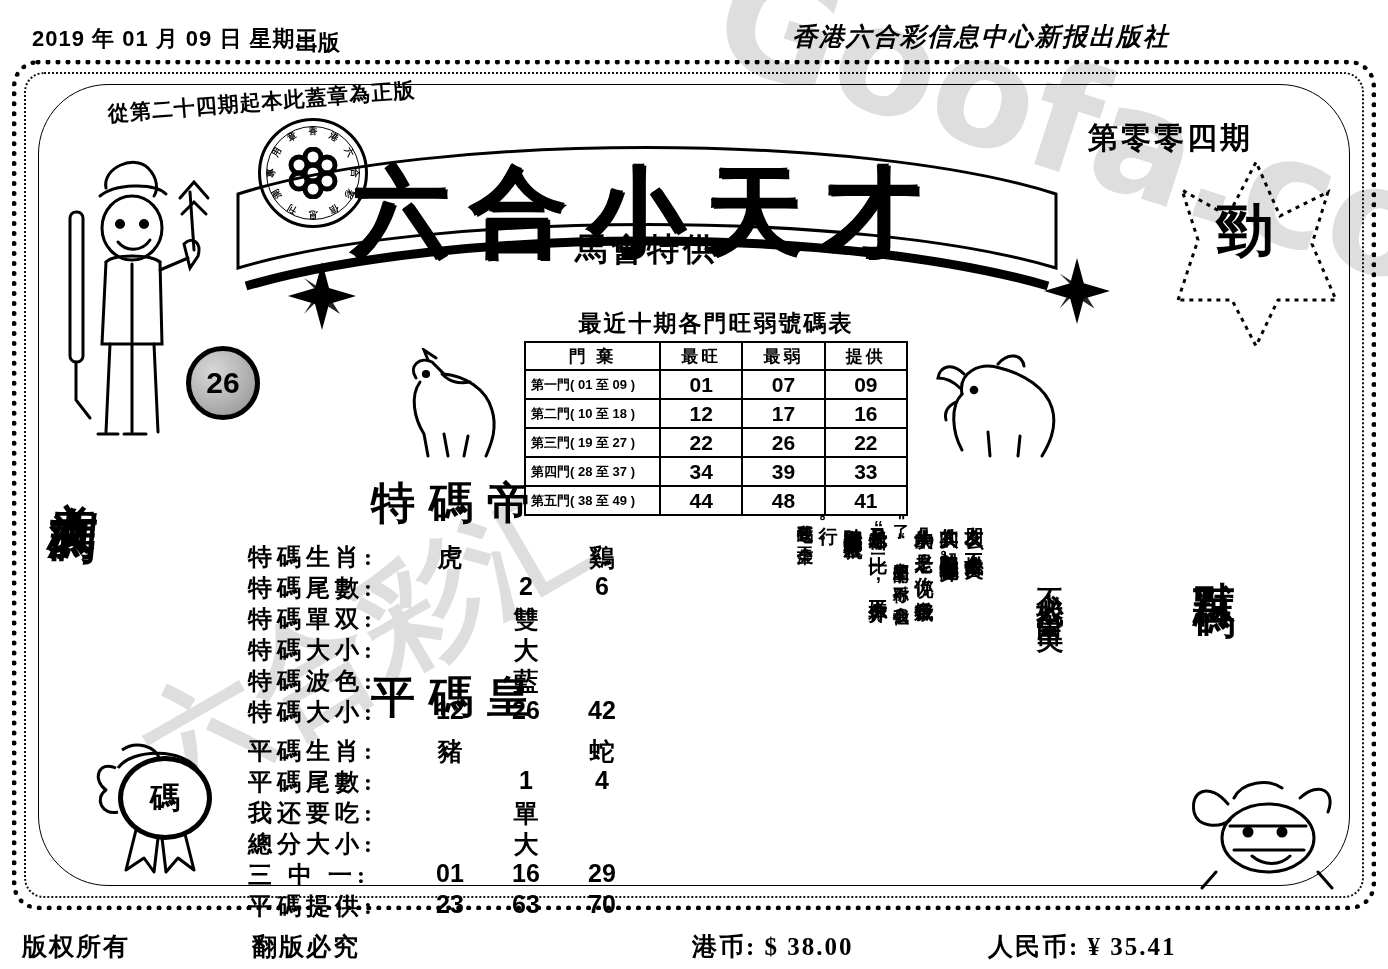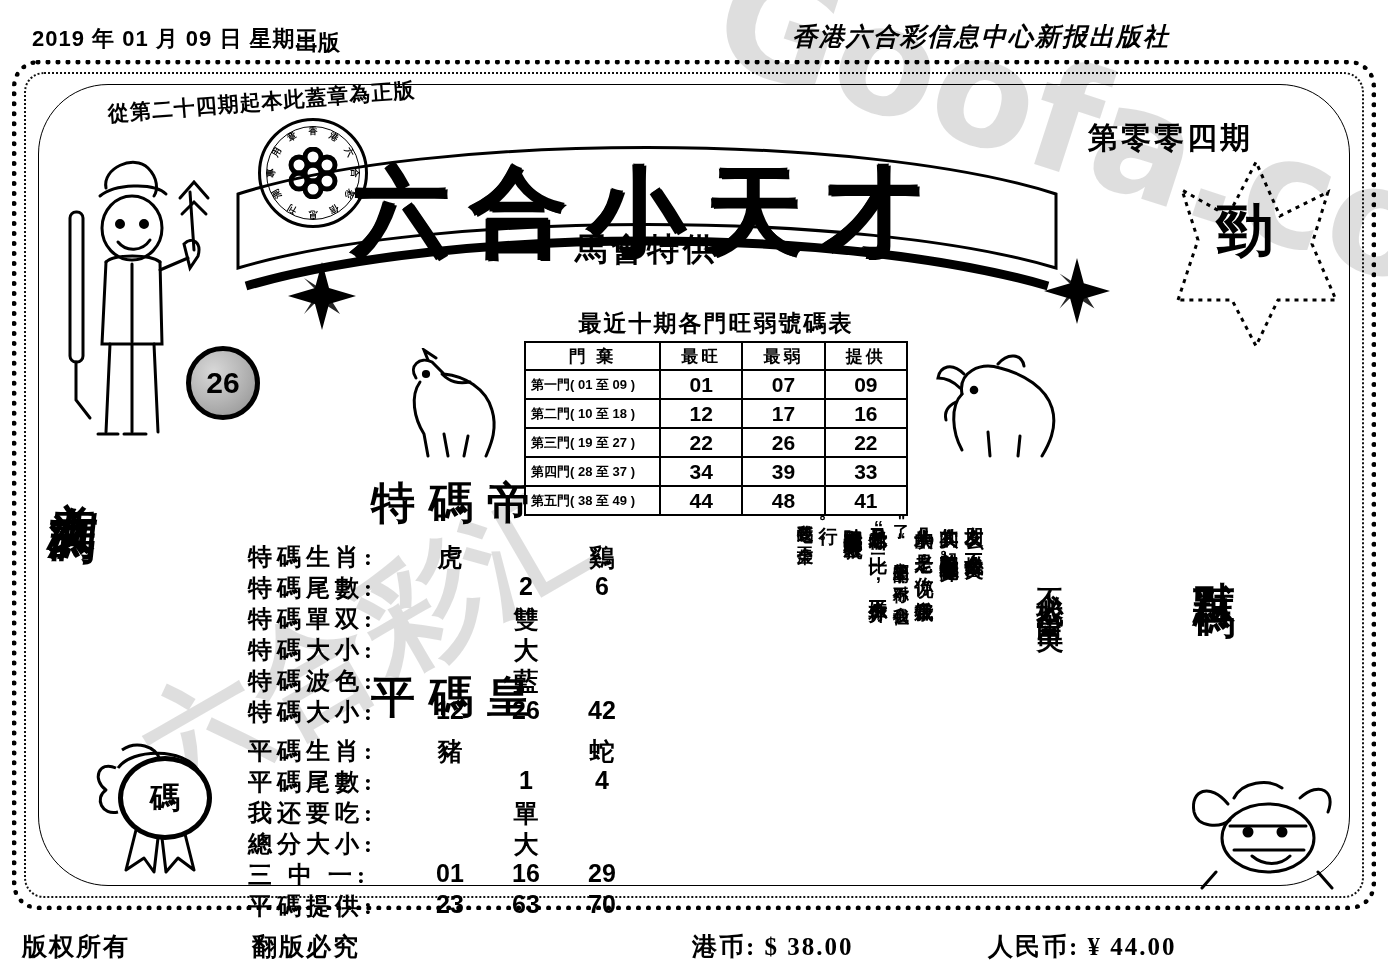--- a/index.html
+++ b/index.html
@@ -535,16 +535,16 @@
       <path d="M80 88 C92 98, 108 98, 118 88"></path>
       <path d="M62 30 C70 14, 96 10, 110 20"></path>
       <path d="M44 104 L30 120 M146 104 L160 120"></path>
     </g>
   </svg>
 
   <div class="ftr">
     <div class="ftr-item f1">版权所有</div>
     <div class="ftr-item f2">翻版必究</div>
     <div class="ftr-item f3">港币: $ 38.00</div>
-    <div class="ftr-item f4">人民币: ¥ 44.00</div>
+    <div class="ftr-item f4">人民币: ¥ 35.41</div>
   </div>
 
 </div>
 
 </body></html>

